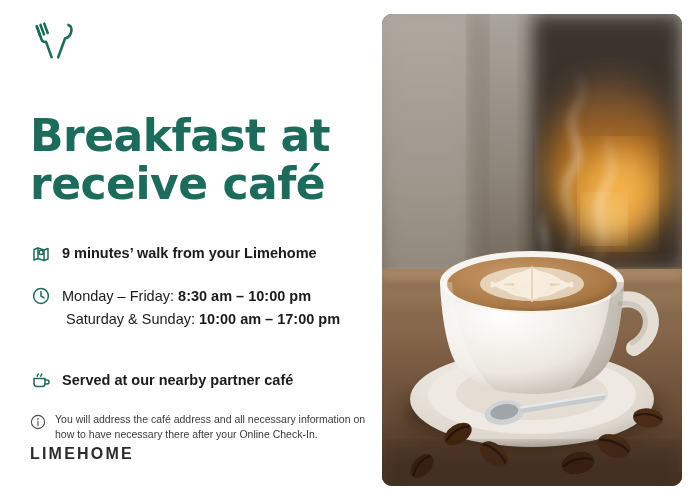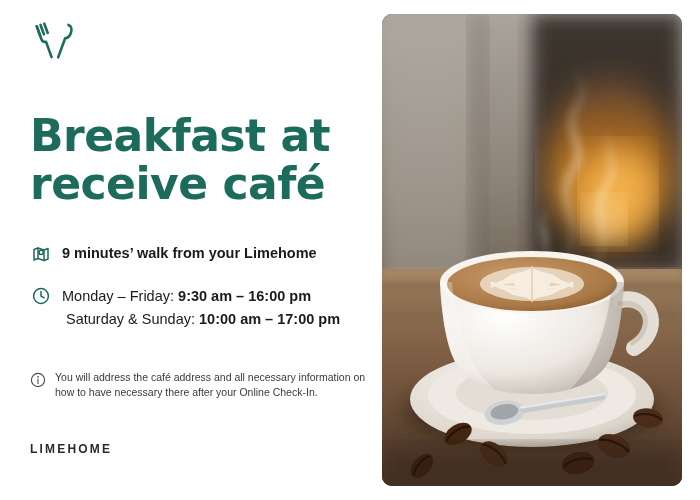--- a/index.html
+++ b/index.html
@@ -108,22 +108,22 @@
   .disclaimer-text {
     font-size: 10.5px;
     color: #3a3a3a;
     line-height: 1.42;
     max-width: 320px;
   }
   
   .brand {
     position: absolute;
     left: 30px;
-    bottom: 24px;
-    font-size: 12px;
+    bottom: 17px;
+    font-size: 16px;
     letter-spacing: 2.2px;
     color: #2b2b2b;
     font-weight: bold;
   }
   
   .photo {
     position: absolute;
     right: 18px;
     top: 14px;
     width: 300px;
@@ -179,27 +179,40 @@
       </div>
 
       <div class="info-row">
         <span class="info-icon">
           <svg width="20" height="20" viewBox="0 0 20 20">
             <circle cx="10" cy="10" r="7.4" fill="none" stroke="#1d6b5a" stroke-width="1.5"></circle>
             <path d="M10 5.6 L10 10 L13.1 11.8" fill="none" stroke="#1d6b5a" stroke-width="1.5" stroke-linecap="round" stroke-linejoin="round"></path>
           </svg>
         </span>
         <span class="hours-wrap">
-          <span class="hours-line"><span>Monday – Friday:</span> <b>9:30 am – 16:00 pm</b></span>
+          <span class="hours-line"><span>Monday – Friday:</span> <b>8:30 am – 10:00 pm</b></span>
           <span class="hours-line second"><span>Saturday &amp; Sunday:</span> <b>10:00 am – 17:00 pm</b></span>
         </span>
       </div>
 
       <div class="row-spacer"></div>
 
+      <div class="info-row">
+        <span class="info-icon">
+          <svg width="20" height="20" viewBox="0 0 20 20">
+            <g stroke="#1d6b5a" stroke-width="1.5" fill="none" stroke-linecap="round" stroke-linejoin="round">
+              <path d="M3 7.5 L14 7.5 L14 12.5 C14 14.2 12.7 15.5 11 15.5 L6 15.5 C4.3 15.5 3 14.2 3 12.5 Z"></path>
+              <path d="M14 9 L16 9 C17.2 9 18 9.9 18 11 C18 12.2 17.2 13 16 13 L14 13"></path>
+              <path d="M6.3 5.2 C6.3 4.2 7.2 4.0 7.2 3.0"></path>
+              <path d="M9.8 5.2 C9.8 4.2 10.7 4.0 10.7 3.0"></path>
+            </g>
+          </svg>
+        </span>
+        <span class="info-text">Served at our nearby partner café</span>
+      </div>
 
     </div>
 
     <div class="disclaimer-row">
       <span class="disclaimer-icon">
         <svg width="16" height="16" viewBox="0 0 16 16">
           <circle cx="8" cy="8" r="6.6" fill="none" stroke="#4a4a4a" stroke-width="1.1"></circle>
           <circle cx="8" cy="4.8" r="0.85" fill="#4a4a4a"></circle>
           <path d="M8 7 L8 11.6" stroke="#4a4a4a" stroke-width="1.1" stroke-linecap="round"></path>
         </svg>

